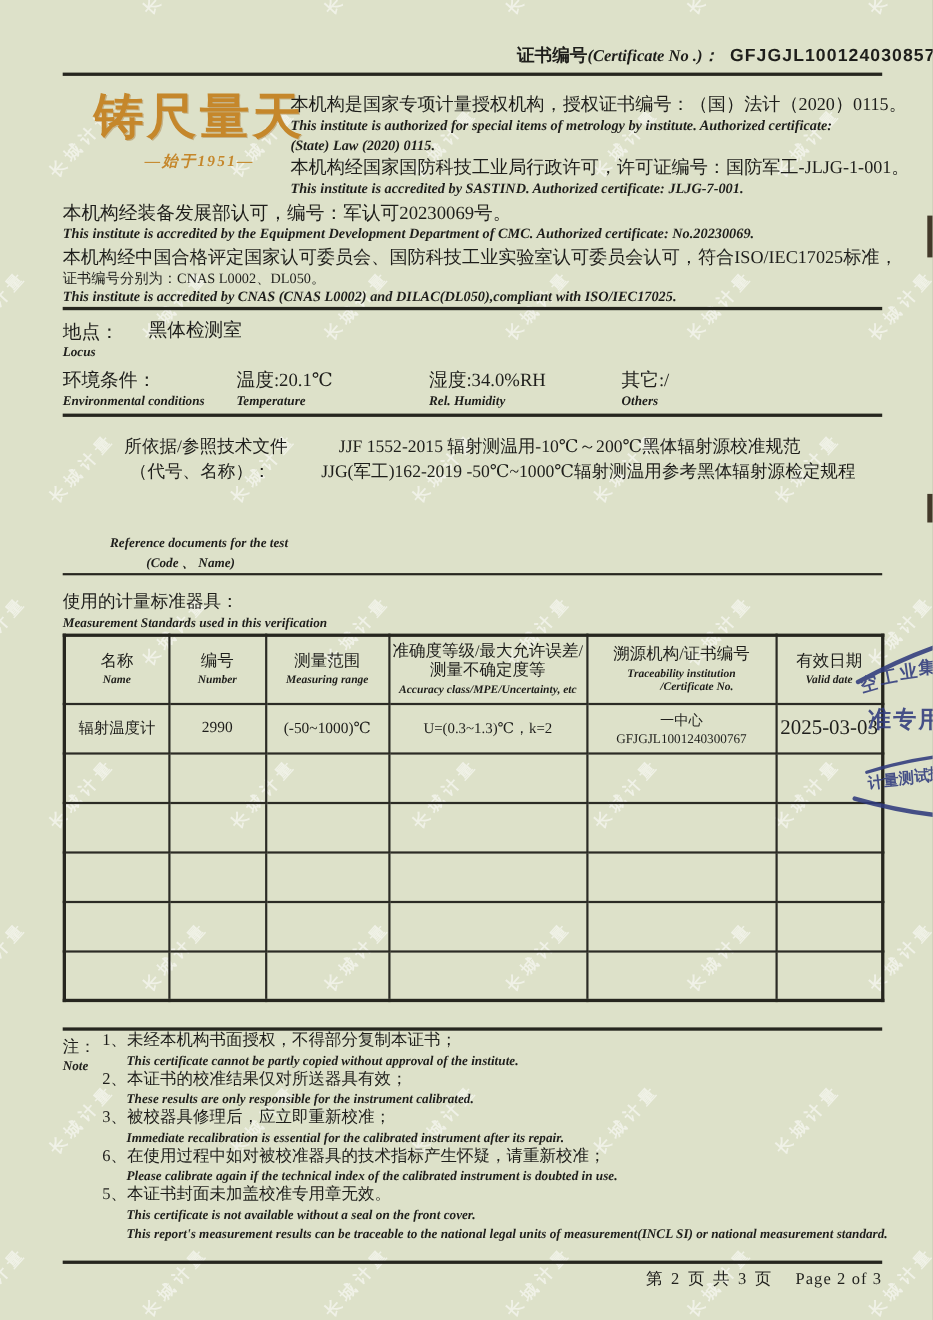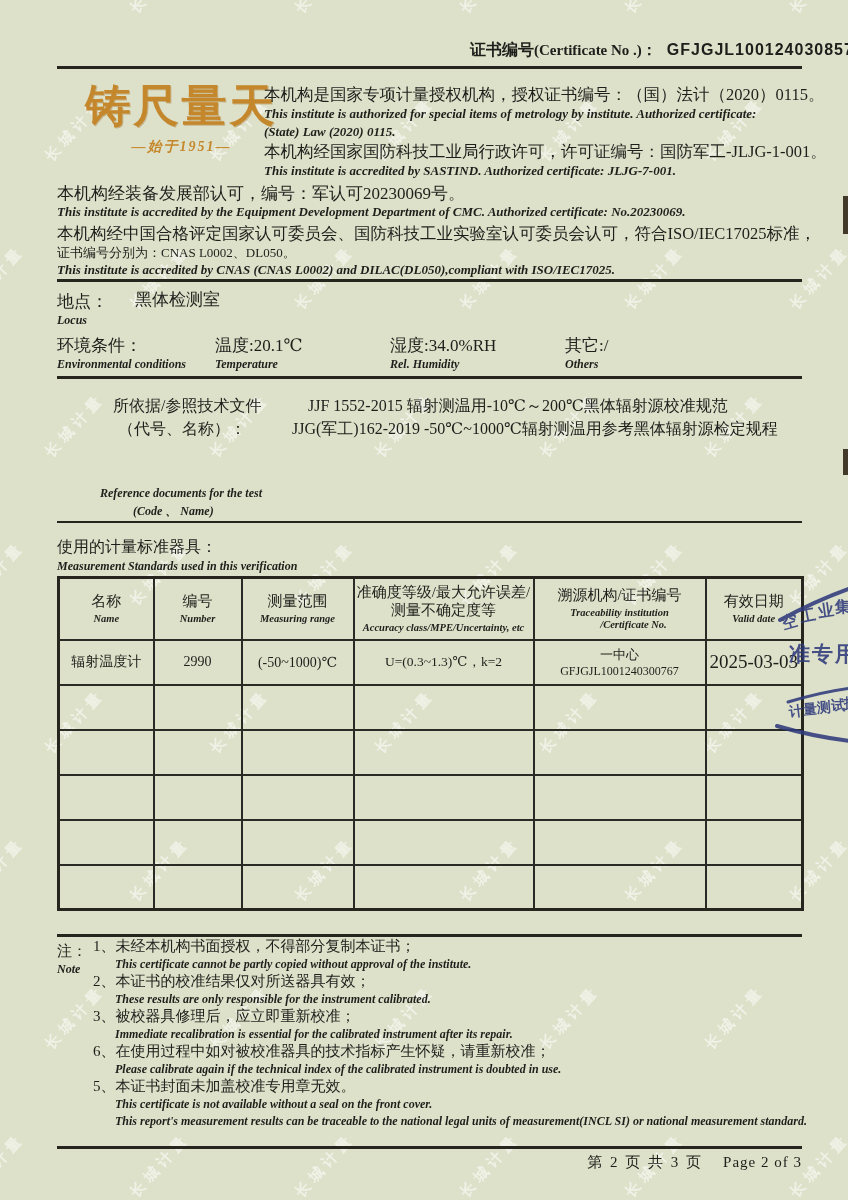--- a/index.html
+++ b/index.html
@@ -8,21 +8,21 @@
   .abs{position:absolute;}
   .rule{position:absolute;left:57px;width:745px;height:3px;background:#26261f;}
   .rule.thin{height:2px;}
   .wm{position:absolute;transform:rotate(-48deg);color:rgba(255,255,255,0.55);
       font-size:15px;letter-spacing:5px;white-space:nowrap;font-weight:bold;pointer-events:none;}
   .zh{font-size:17px;white-space:nowrap;}
   .en{font-weight:bold;font-style:italic;font-size:13px;line-height:1.3;}
   .en.small{font-size:12px;}
   .cert-head{top:40px;left:470px;white-space:nowrap;}
   .cert-label{font-size:16px;font-weight:bold;}
-  .cert-label-en{font-size:15px;font-weight:bold;}
+  .cert-label-en{font-size:15px;font-weight:bold;font-style:italic;}
   .cert-num{font-size:16px;font-weight:bold;font-family:"Liberation Sans","DejaVu Sans",sans-serif;
             letter-spacing:1px;margin-left:10px;}
   .logo{left:84px;top:84px;width:195px;text-align:center;color:#c5872b;}
   .logo-main{font-size:45px;font-weight:bold;letter-spacing:3px;line-height:1;
              text-shadow:1px 1px 0 rgba(150,95,20,0.35);}
   .logo-sub{font-size:14px;font-style:italic;font-weight:bold;letter-spacing:2px;margin-top:9px;}
   .std-table{border-collapse:collapse;table-layout:fixed;position:absolute;left:57px;top:576px;width:744px;
              border:3px solid #26261f;}
   .std-table td,.std-table th{border:2px solid #2b2b25;padding:0 2px;text-align:center;vertical-align:middle;
              overflow:hidden;font-weight:normal;}

